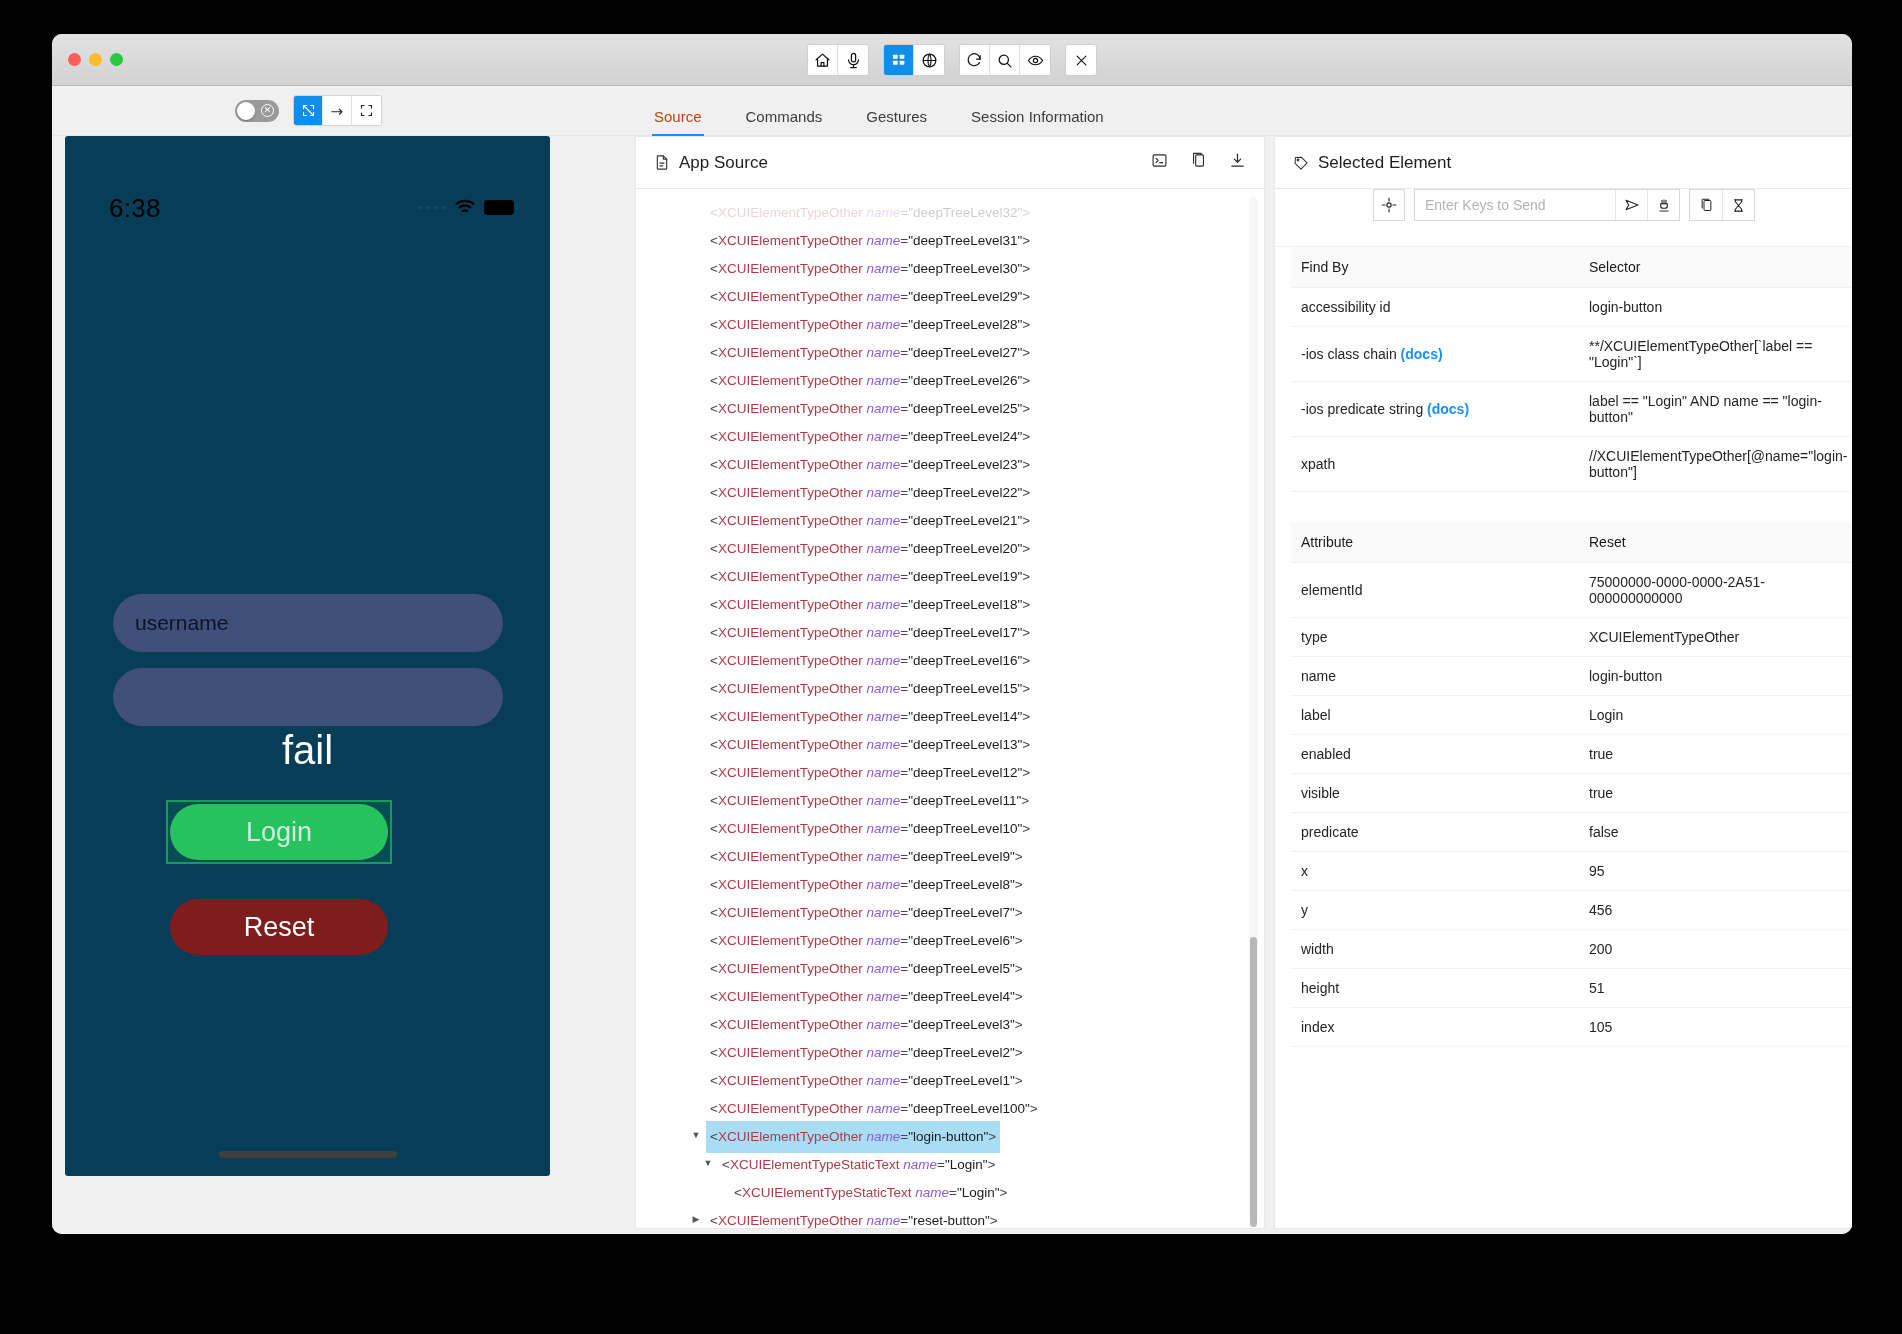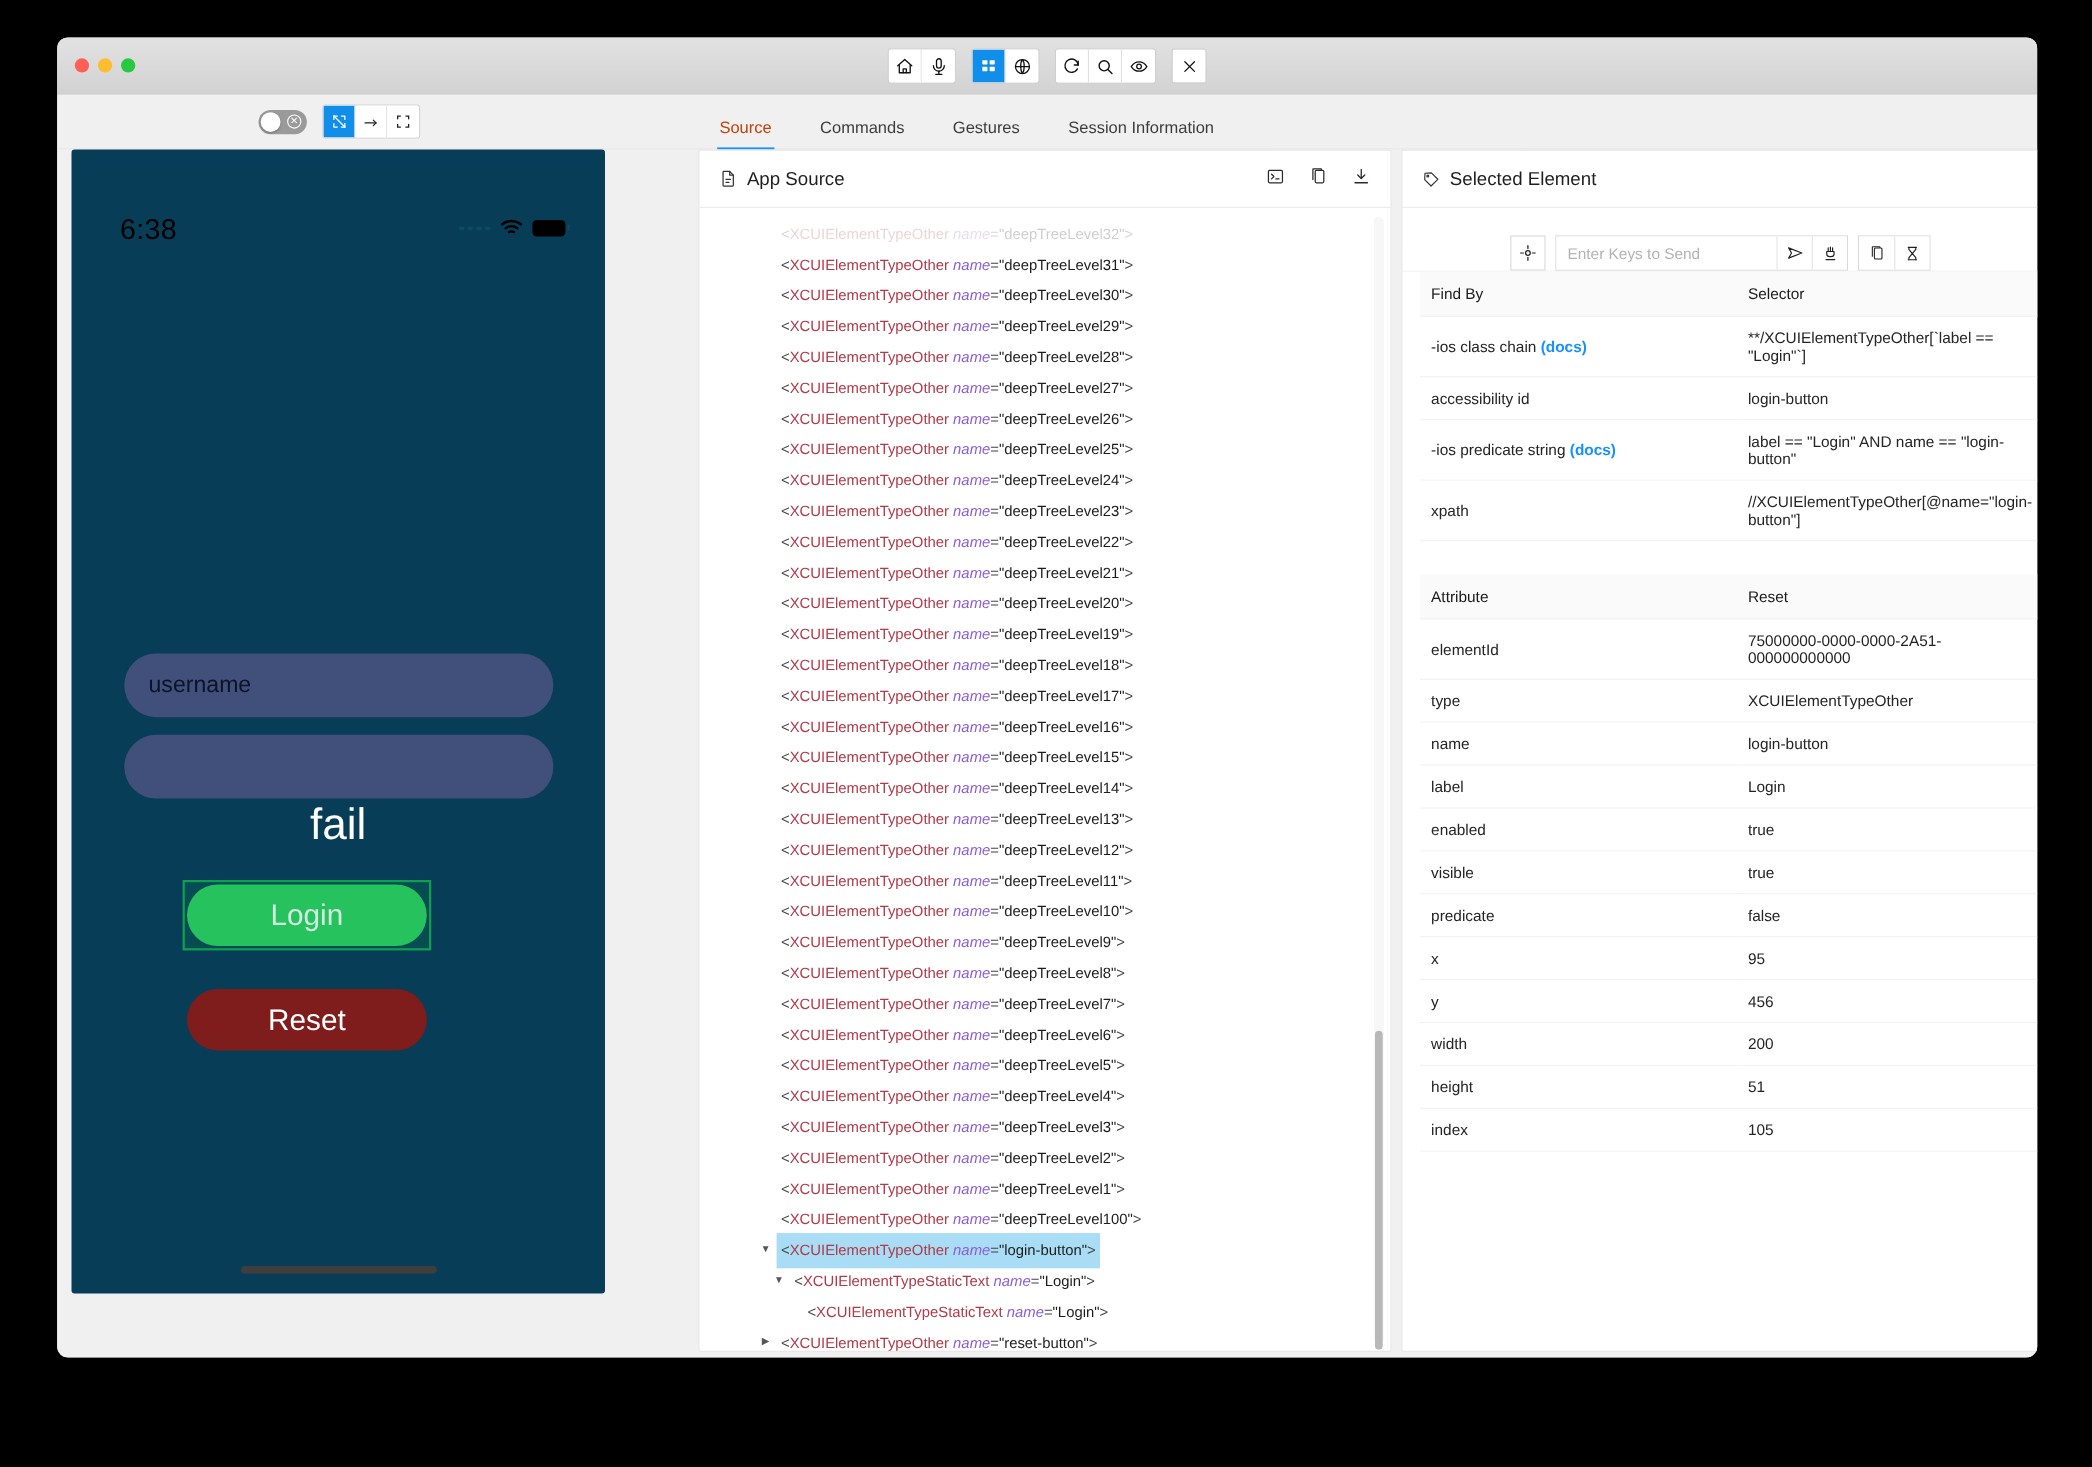--- a/index.html
+++ b/index.html
@@ -278,21 +278,21 @@
     background: #b8b8b8; border-radius: 4px;
   }
 
   
   #selected-panel {
     left: 1222px; top: 0;
     width: 610px; height: 1093px;
   }
   #se-toolbar {
     height: 58px;
-    display: flex; align-items: flex-end;
+    display: flex; align-items: flex-start;
     padding-left: 98px;
     border-bottom: 1px solid #f1f1f1;
   }
   .se-icon-btn {
     width: 32px; height: 32px;
     border: 1px solid #d9d9d9;
     background: #fff;
     display: flex; align-items: center; justify-content: center;
     color: #222;
   }
@@ -645,26 +645,26 @@
 
       <table class="info" id="selector-table">
         <thead>
           <tr>
             <th>Find By</th>
             <th>Selector</th>
           </tr>
         </thead>
         <tbody>
             <tr>
+              <td class="key">accessibility id</td>
+              <td>login-button</td>
+            </tr>
+            <tr>
               <td class="key">-ios class chain <span class="docs-link">(docs)</span></td>
               <td>**/XCUIElementTypeOther[`label == "Login"`]</td>
-            </tr>
-            <tr>
-              <td class="key">accessibility id</td>
-              <td>login-button</td>
             </tr>
             <tr>
               <td class="key">-ios predicate string <span class="docs-link">(docs)</span></td>
               <td>label == "Login" AND name == "login-button"</td>
             </tr>
             <tr>
               <td class="key">xpath</td>
               <td>//XCUIElementTypeOther[@name="login-button"]</td>
             </tr>
           </tbody>

